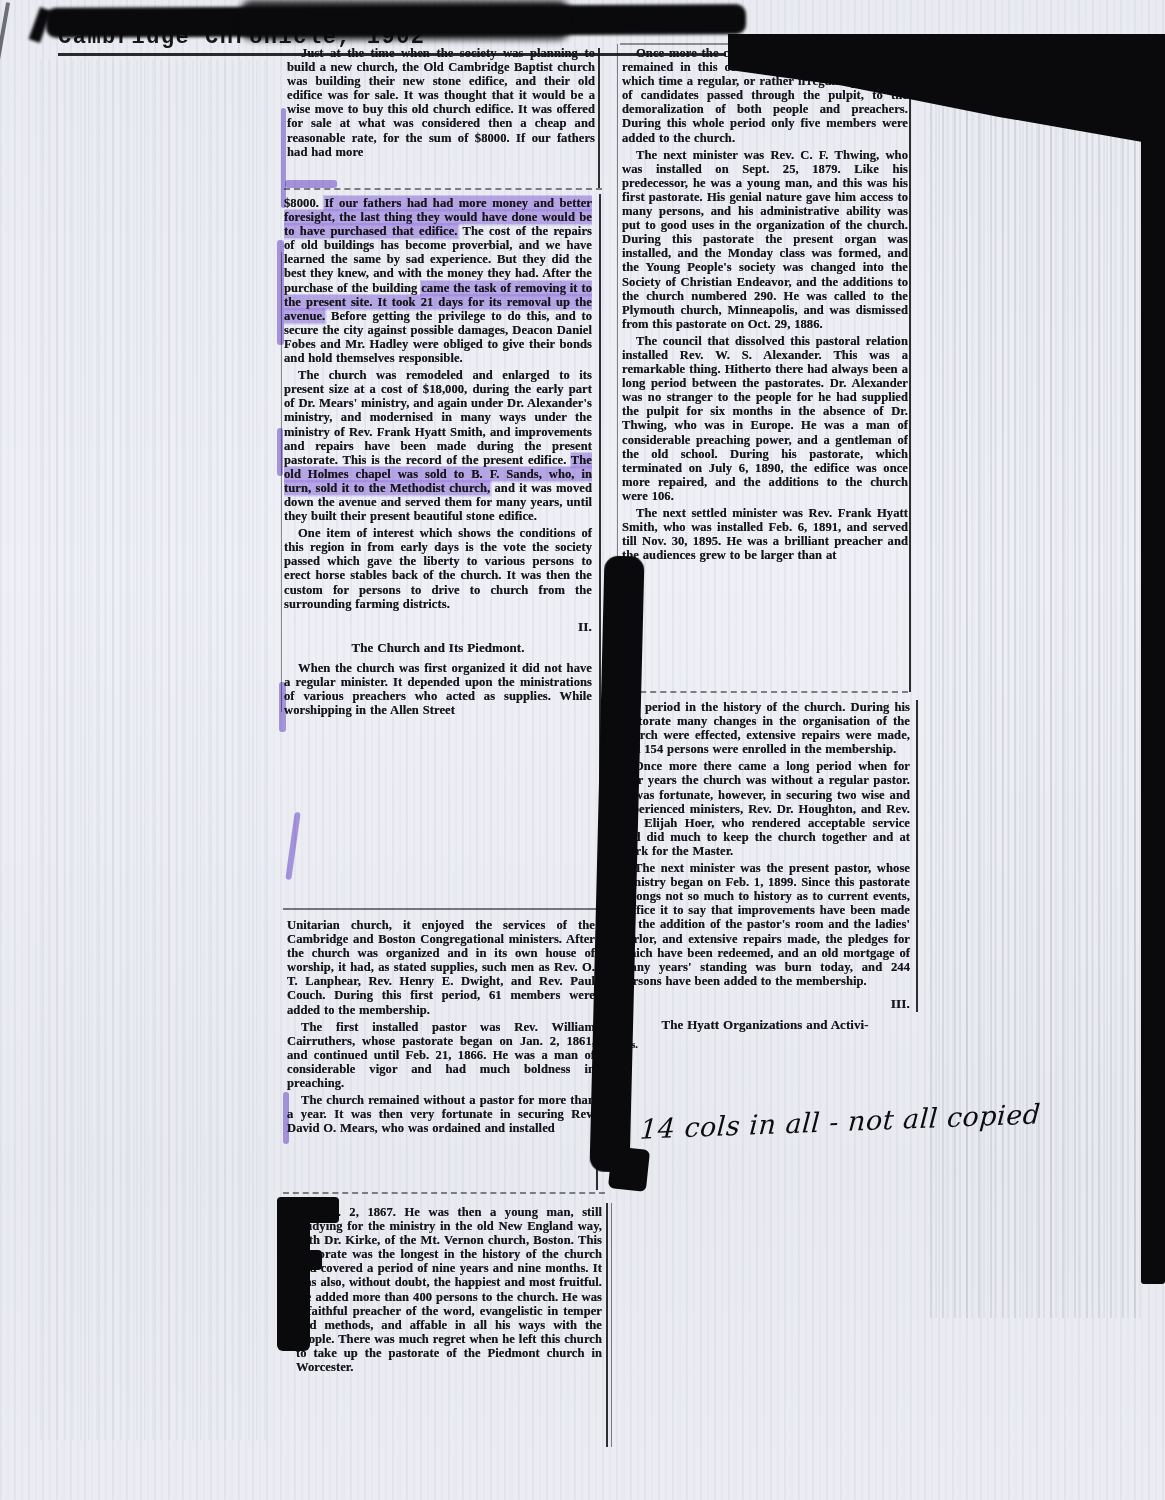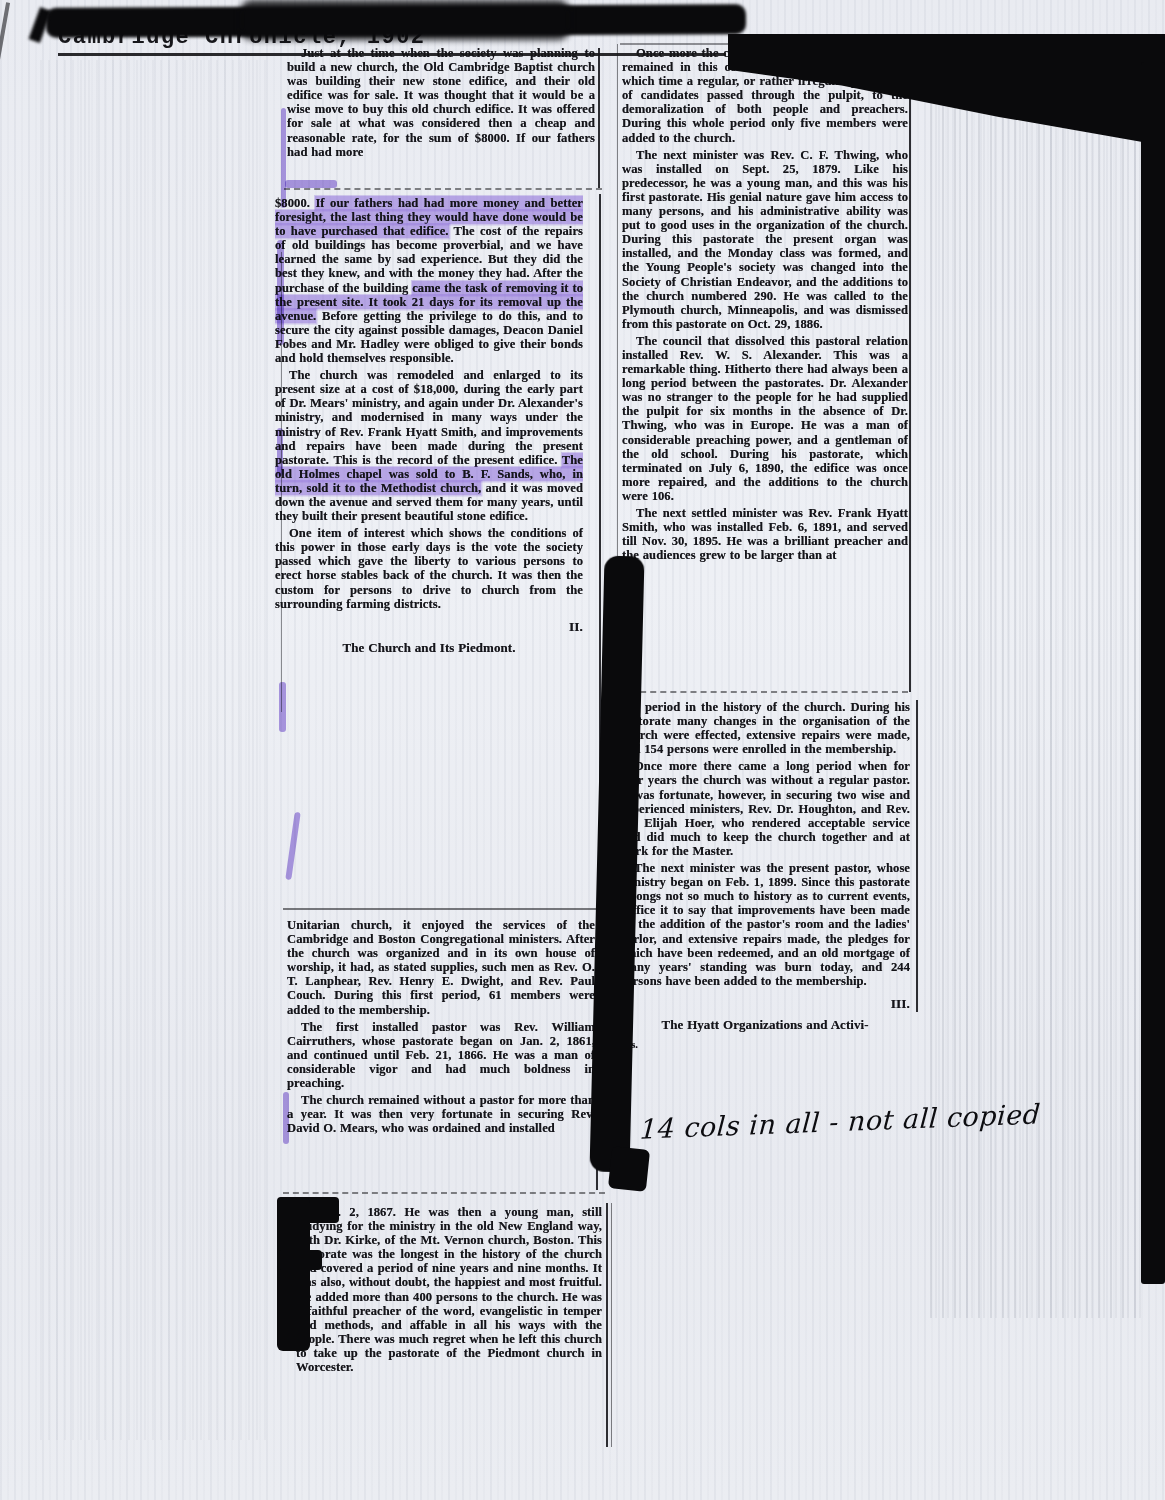--- a/index.html
+++ b/index.html
@@ -49,26 +49,27 @@
   <div class="right-streaks"></div>
   <div class="left-streaks"></div>
 
   <div class="masthead">Cambridge Chronicle, 1902</div>
   <div class="mastrule"></div>
 
   <section class="clip" style="left:287px;top:46px;width:308px;height:146px;">
       <div class="para indent"><span class="">Just at the time when the society was planning to build a new church, the Old Cambridge Baptist church was building their new stone edifice, and their old edifice was for sale. It was thought that it would be a wise move to buy this old church edifice. It was offered for sale at what was considered then a cheap and reasonable rate, for the sum of $8000. If our fathers had had more</span></div>
     </section>
 
-  <section class="clip" style="left:275px;top:196px;width:308px;height:620px;">
+  <section class="clip" style="left:284px;top:196px;width:308px;height:620px;">
       <div class="para flush"><span class="">$8000. </span><span class="hl">If our fathers had had more money and better foresight, the last thing they would have done would be to have purchased that edifice.</span><span class=""> The cost of the repairs of old buildings has become proverbial, and we have learned the same by sad experience. But they did the best they knew, and with the money they had. After the purchase of the building </span><span class="hl">came the task of removing it to the present site. It took 21 days for its removal up the avenue.</span><span class=""> Before getting the privilege to do this, and to secure the city against possible damages, Deacon Daniel Fobes and Mr. Hadley were obliged to give their bonds and hold themselves responsible.</span></div>
       <div class="para indent"><span class="">The church was remodeled and enlarged to its present size at a cost of $18,000, during the early part of Dr. Mears' ministry, and again under Dr. Alexander's ministry, and modernised in many ways under the ministry of Rev. Frank Hyatt Smith, and improvements and repairs have been made during the present pastorate. This is the record of the present edifice. </span><span class="hl">The old Holmes chapel was sold to B. F. Sands, who, in turn, sold it to the Methodist church,</span><span class=""> and it was moved down the avenue and served them for many years, until they built their present beautiful stone edifice.</span></div>
-      <div class="para indent"><span class="">One item of interest which shows the conditions of this power in those early days is the vote the society passed which gave the liberty to various persons to erect horse stables back of the church. It was then the custom for persons to drive to church from the surrounding farming districts.</span></div>
+      <div class="para indent"><span class="">One item of interest which shows the conditions of this region in from early days is the vote the society passed which gave the liberty to various persons to erect horse stables back of the church. It was then the custom for persons to drive to church from the surrounding farming districts.</span></div>
       <div class="para roman"><span class="">II.</span></div>
       <div class="para subhead"><span class="">The Church and Its Piedmont.</span></div>
+      <div class="para indent"><span class="">When the church was first organized it did not have a regular minister. It depended upon the ministrations of various preachers who acted as supplies. While worshipping in the Allen Street</span></div>
     </section>
 
   <section class="clip" style="left:287px;top:918px;width:308px;height:272px;">
       <div class="para flush"><span class="">Unitarian church, it enjoyed the services of the Cambridge and Boston Congregational ministers. After the church was organized and in its own house of worship, it had, as stated supplies, such men as Rev. O. T. Lanphear, Rev. Henry E. Dwight, and Rev. Paul Couch. During this first period, 61 members were added to the membership.</span></div>
       <div class="para indent"><span class="">The first installed pastor was Rev. William Cairruthers, whose pastorate began on Jan. 2, 1861, and continued until Feb. 21, 1866. He was a man of considerable vigor and had much boldness in preaching.</span></div>
       <div class="para indent"><span class="">The church remained without a pastor for more than a year. It was then very fortunate in securing Rev. David O. Mears, who was ordained and installed</span></div>
     </section>
 
   <section class="clip" style="left:296px;top:1205px;width:306px;height:244px;">
       <div class="para flush"><span class="">on Oct. 2, 1867. He was then a young man, still studying for the ministry in the old New England way, with Dr. Kirke, of the Mt. Vernon church, Boston. This pastorate was the longest in the history of the church and covered a period of nine years and nine months. It was also, without doubt, the happiest and most fruitful. He added more than 400 persons to the church. He was a faithful preacher of the word, evangelistic in temper and methods, and affable in all his ways with the people. There was much regret when he left this church to take up the pastorate of the Piedmont church in Worcester.</span></div>

